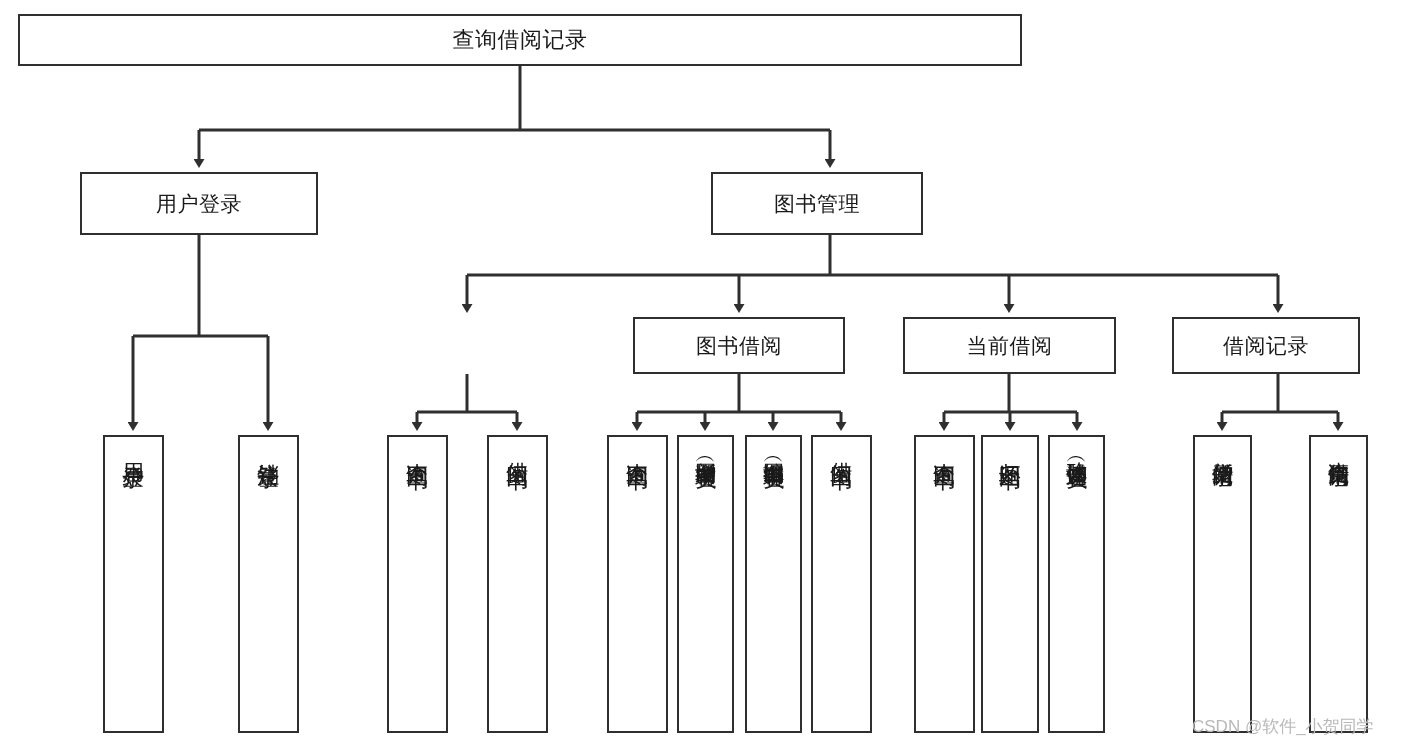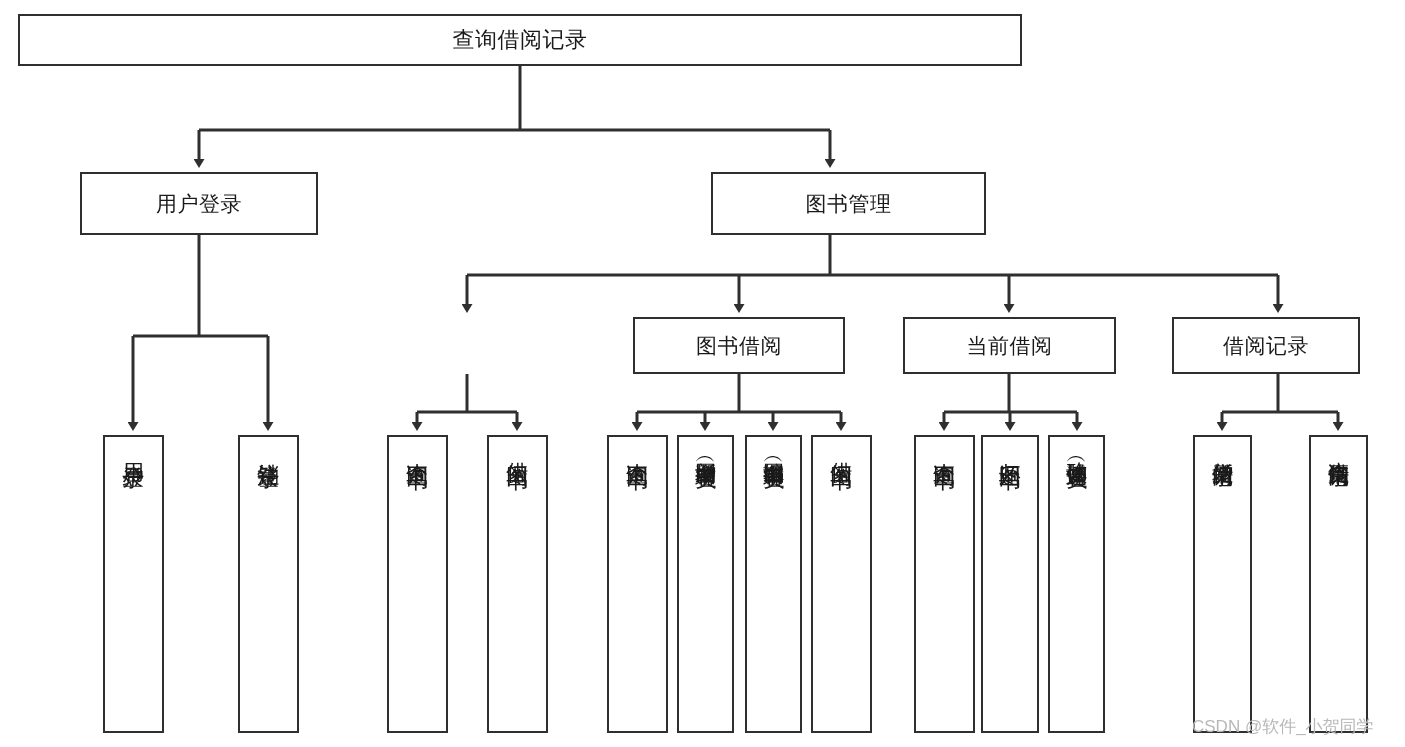--- a/index.html
+++ b/index.html
@@ -131,21 +131,21 @@
     </g>
   </svg>
 
   <div class="node h root" style="left:18px; top:14px; width:1004px; height:52px;">
     <span class="node-label">查询借阅记录</span>
   </div>
 
   <div class="node h" style="left:80px; top:172px; width:238px; height:63px;">
     <span class="node-label">用户登录</span>
   </div>
-  <div class="node h" style="left:711px; top:172px; width:275px; height:63px;">
+  <div class="node h" style="left:711px; top:172px; width:212px; height:63px;">
     <span class="node-label">图书管理</span>
   </div>
 
   <div class="node h" style="left:633px; top:317px; width:212px; height:57px;">
     <span class="node-label">图书借阅</span>
   </div>
   <div class="node h" style="left:903px; top:317px; width:213px; height:57px;">
     <span class="node-label">当前借阅</span>
   </div>
   <div class="node h" style="left:1172px; top:317px; width:188px; height:57px;">

